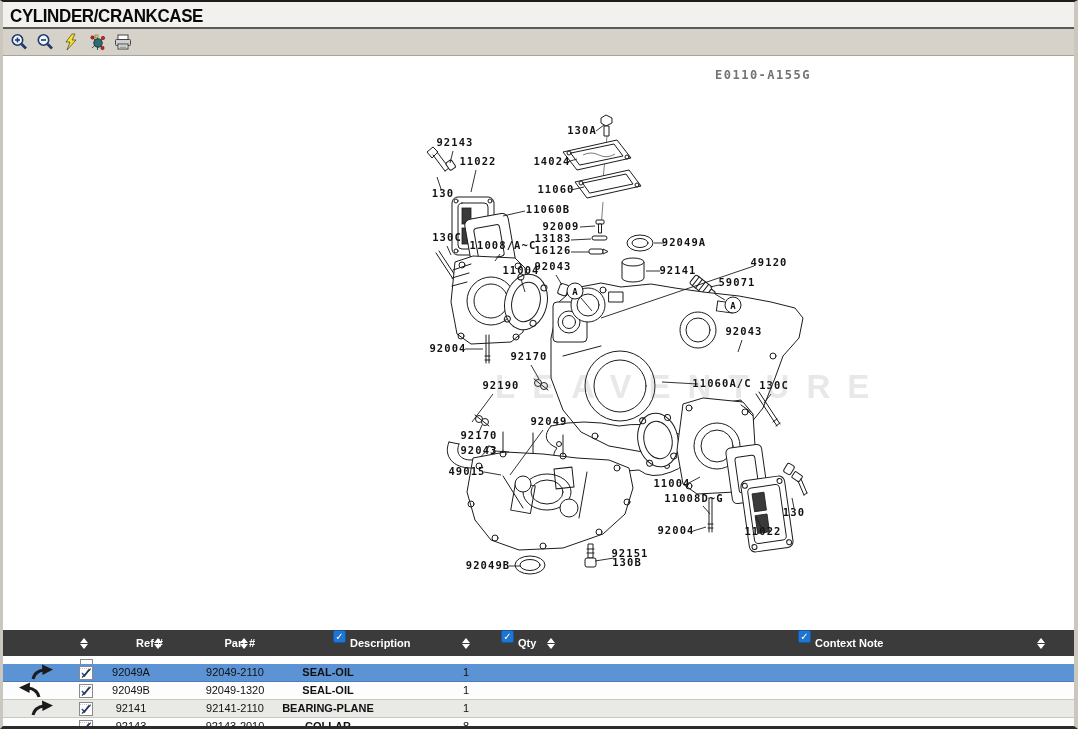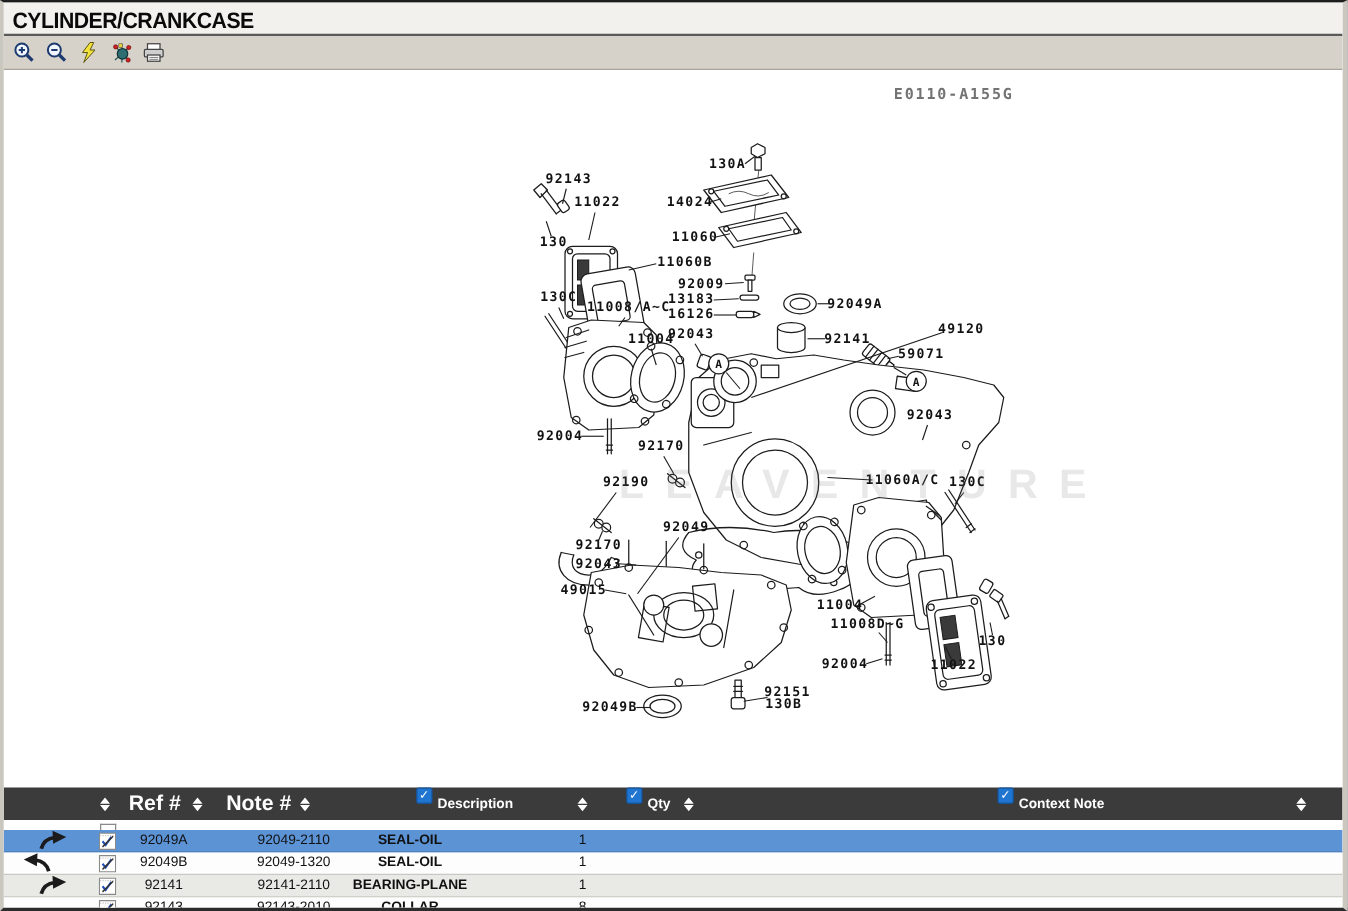--- a/index.html
+++ b/index.html
@@ -27,21 +27,21 @@
   svg text.dlabel{font-family:"DejaVu Sans Mono",monospace;font-size:10.5px;font-weight:bold;
     letter-spacing:1.1px;fill:#121212;text-anchor:middle;cursor:pointer;}
   svg text.acirc{font-family:"DejaVu Sans Mono",monospace;font-size:9px;font-weight:bold;fill:#121212;text-anchor:middle;}
   .mech{stroke:#1c1c1c;stroke-width:1;fill:none;stroke-linejoin:round;stroke-linecap:round;}
   .mechw{stroke:#1c1c1c;stroke-width:1;fill:#ffffff;stroke-linejoin:round;}
   .mechd{stroke:#1c1c1c;stroke-width:0.8;fill:#3a3a3a;}
   .lead{stroke:#1c1c1c;stroke-width:0.9;}
   .thin{stroke:#444;stroke-width:0.7;fill:none;}
   
   .grid-header{position:absolute;left:0;top:628px;width:1071px;height:26px;background:#3b3b3b;color:#fff;}
-  .grid-header .hlabel{position:absolute;top:0;height:42px;line-height:26px;font-size:17px;font-weight:bold;text-align:left;cursor:pointer;}
+  .grid-header .hlabel{position:absolute;top:0;height:42px;line-height:26px;font-size:11px;font-weight:bold;text-align:right;cursor:pointer;}
   .hgroup{position:absolute;top:0;height:26px;display:flex;align-items:flex-start;gap:4px;cursor:pointer;}
   .hgroup .hlabel2{font-size:11px;font-weight:bold;line-height:26px;}
   .sort{position:absolute;top:6px;width:9px;height:14px;display:flex;flex-direction:column;align-items:center;justify-content:center;gap:1px;cursor:pointer;}
   .sort i{display:block;width:0;height:0;border-left:4px solid transparent;border-right:4px solid transparent;}
   .sort .up{border-bottom:5px solid #fff;}
   .sort .dn{border-top:5px solid #fff;}
   .checkbox{width:13px;height:13px;background:#1f75d0;border:1px solid #1258a8;border-radius:2px;
     box-sizing:border-box;color:#fff;font-size:10px;line-height:11px;text-align:center;cursor:pointer;}
   .checkbox::after{content:"\2713";}
   .partial-strip{position:absolute;left:0;top:654px;width:1071px;height:8px;background:#fff;}
@@ -438,21 +438,21 @@
   <div class="grid-header">
     <span class="sort" style="left:76px">
         <i class="up"></i>
         <i class="dn"></i>
       </span>
     <span class="hlabel" style="left:100px;width:60px">Ref #</span>
     <span class="sort" style="left:150px">
         <i class="up"></i>
         <i class="dn"></i>
       </span>
-    <span class="hlabel" style="left:178px;width:74px">Note #</span>
+    <span class="hlabel" style="left:178px;width:74px">Part #</span>
     <span class="sort" style="left:236px">
         <i class="up"></i>
         <i class="dn"></i>
       </span>
     <span class="hgroup" style="left:330px">
       <span class="checkbox"></span>
       <span class="hlabel2">Description</span>
     </span>
     <span class="sort" style="left:458px">
         <i class="up"></i>

